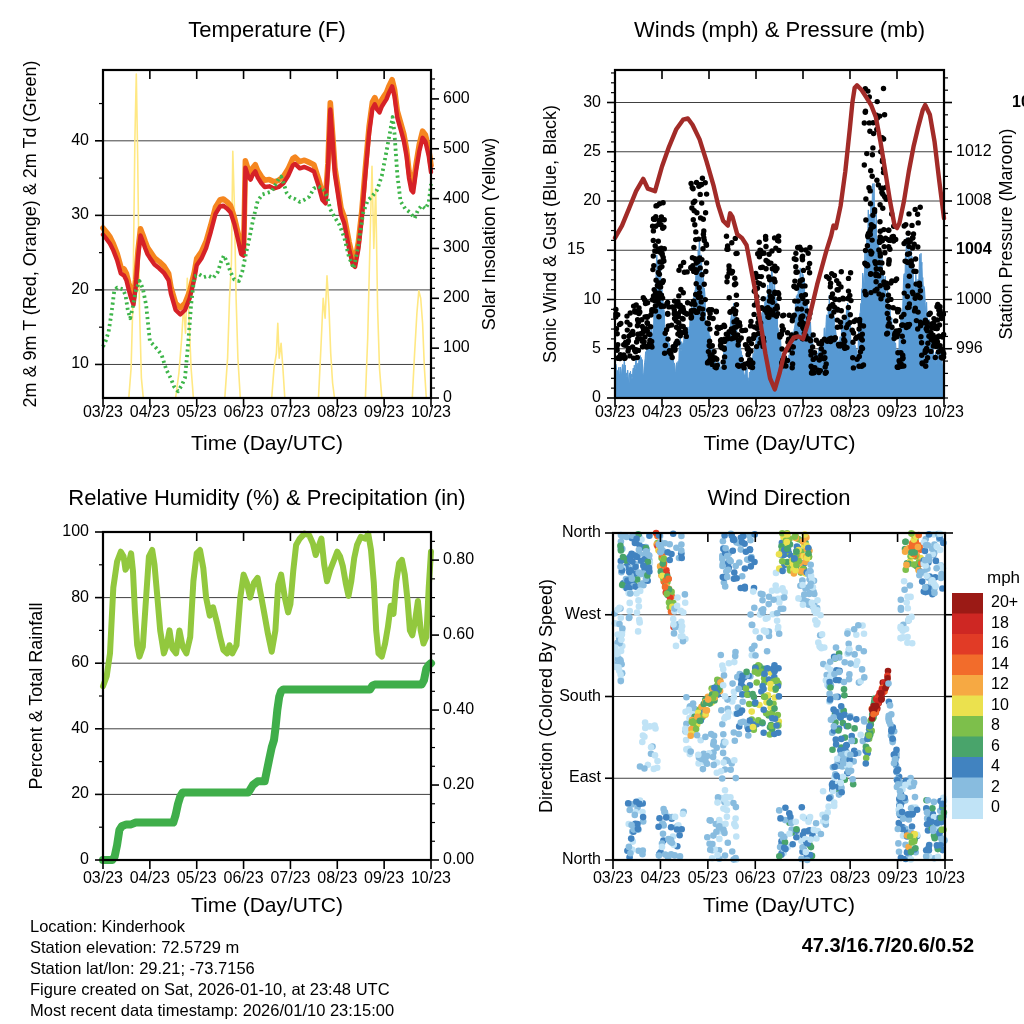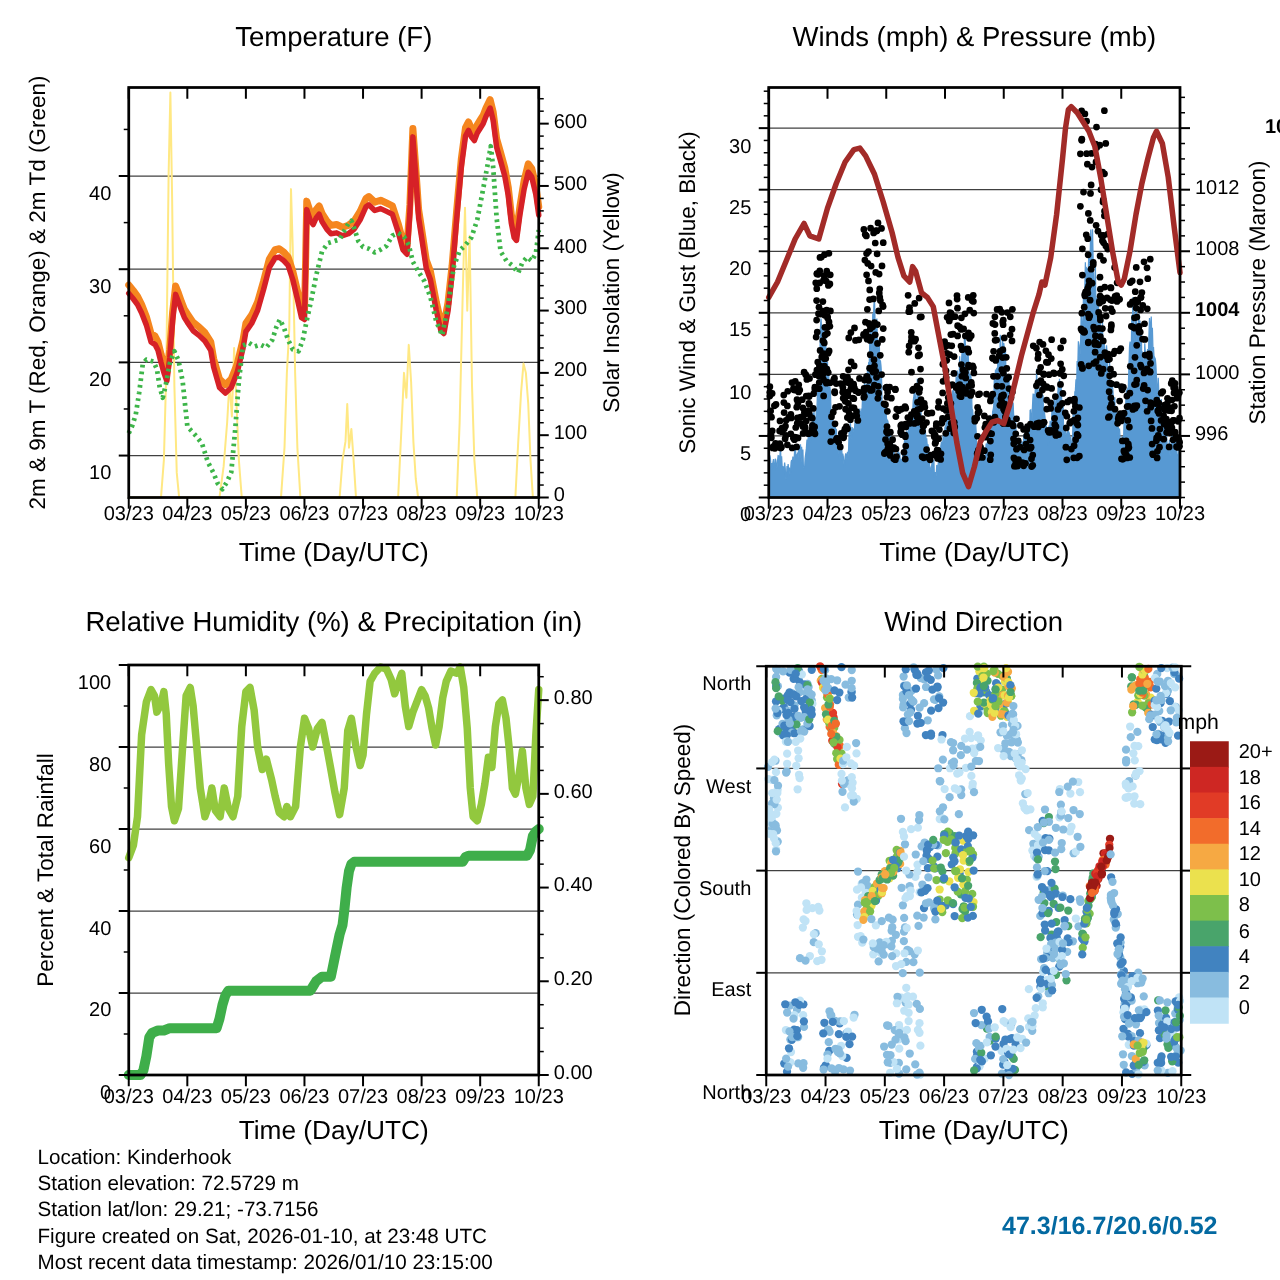--- a/index.html
+++ b/index.html
@@ -5,21 +5,21 @@
   html,body{margin:0;padding:0;background:#fff;}
   .stage{position:relative;width:1024px;height:1024px;background:#fff;
          font-family:"Liberation Sans", sans-serif;color:#000;overflow:hidden;}
   #plot{position:absolute;left:0;top:0;}
   .lbl{position:absolute;color:#000;white-space:nowrap;line-height:1.1;}
   .title{font-size:22px;text-align:center;}
   .xlab{font-size:21px;text-align:center;}
   .ylab{font-size:18px;}
   .rot{transform:translate(-50%,-50%) rotate(-90deg);}
   .tick{font-size:16px;position:absolute;color:#000;line-height:1;}
-  .tick.r{text-align:right;margin-top:16px;}
+  .tick.r{text-align:right;}
   .mph{font-size:17px;}
   .footer{position:absolute;left:30px;top:916px;font-size:16.5px;line-height:20.9px;}
   .extremes{position:absolute;right:50px;top:931px;text-align:right;}
   .ext-line{font-size:20px;line-height:27px;}
   .ext-val{font-size:20px;font-weight:bold;line-height:29px;}
 </style>
 </head>
 <body>
 
 <div class="stage">
@@ -2932,32 +2932,32 @@
   <div class="lbl ylab rot" style="left:551px;top:234px">Sonic Wind &amp; Gust (Blue, Black)</div>
   <div class="lbl ylab rot" style="left:1007px;top:234px">Station Pressure (Maroon)</div>
   <div class="lbl ylab rot" style="left:37px;top:696px">Percent &amp; Total Rainfall</div>
   <div class="lbl ylab rot" style="left:547px;top:696px">Direction (Colored By Speed)</div>
 
   <div class="lbl xlab" style="left:103px;top:431px;width:328px">Time (Day/UTC)</div>
   <div class="lbl xlab" style="left:615px;top:431px;width:329px">Time (Day/UTC)</div>
   <div class="lbl xlab" style="left:103px;top:893px;width:328px">Time (Day/UTC)</div>
   <div class="lbl xlab" style="left:613px;top:893px;width:332px">Time (Day/UTC)</div>
 
-  <div class="lbl mph" style="left:942px;top:569px">mph</div>
+  <div class="lbl mph" style="left:987px;top:569px">mph</div>
 
   <div class="footer">
     <div>Location: Kinderhook</div>
     <div>Station elevation: 72.5729 m</div>
     <div>Station lat/lon: 29.21; -73.7156</div>
     <div>Figure created on Sat, 2026-01-10, at 23:48 UTC</div>
     <div>Most recent data timestamp: 2026/01/10 23:15:00</div>
   </div>
 
   <div class="extremes">
-    <div class="ext-val" id="ext-val" style="color: #0369a1; margin-top: 36px;">47.3/16.7/20.6/0.52</div>
+    <div class="ext-val" id="ext-val" style="color: #000000;">47.3/16.7/20.6/0.52</div>
   </div>
 <div class="tick" style="left: 73px; top: 404px; width: 60px; text-align: center;">03/23</div>
     <div class="tick" style="left: 119.857px; top: 404px; width: 60px; text-align: center;">04/23</div>
     <div class="tick" style="left: 166.714px; top: 404px; width: 60px; text-align: center;">05/23</div>
     <div class="tick" style="left: 213.571px; top: 404px; width: 60px; text-align: center;">06/23</div>
     <div class="tick" style="left: 260.429px; top: 404px; width: 60px; text-align: center;">07/23</div>
     <div class="tick" style="left: 307.286px; top: 404px; width: 60px; text-align: center;">08/23</div>
     <div class="tick" style="left: 354.143px; top: 404px; width: 60px; text-align: center;">09/23</div>
     <div class="tick" style="left: 401px; top: 404px; width: 60px; text-align: center;">10/23</div>
     <div class="tick r" style="left: 39px; top: 355.455px; width: 50px;">10</div>
@@ -2975,21 +2975,21 @@
     <div class="tick" style="left: 632px; top: 404px; width: 60px; text-align: center;">04/23</div>
     <div class="tick" style="left: 679px; top: 404px; width: 60px; text-align: center;">05/23</div>
     <div class="tick" style="left: 726px; top: 404px; width: 60px; text-align: center;">06/23</div>
     <div class="tick" style="left: 773px; top: 404px; width: 60px; text-align: center;">07/23</div>
     <div class="tick" style="left: 820px; top: 404px; width: 60px; text-align: center;">08/23</div>
     <div class="tick" style="left: 867px; top: 404px; width: 60px; text-align: center;">09/23</div>
     <div class="tick" style="left: 914px; top: 404px; width: 60px; text-align: center;">10/23</div>
     <div class="tick r" style="left: 551px; top: 389px; width: 50px;">0</div>
     <div class="tick r" style="left: 551px; top: 339.751px; width: 50px;">5</div>
     <div class="tick r" style="left: 551px; top: 290.502px; width: 50px;">10</div>
-    <div class="tick r" style="left: 551px; top: 241.252px; width: 50px;">15</div>
+    <div class="tick r" style="left: 551px; top: 241.252px; width: 50px; text-align: center;">15</div>
     <div class="tick r" style="left: 551px; top: 192.003px; width: 50px;">20</div>
     <div class="tick r" style="left: 551px; top: 142.754px; width: 50px;">25</div>
     <div class="tick r" style="left: 551px; top: 93.5045px; width: 50px;">30</div>
     <div class="tick" style="left: 956px; top: 339.751px; width: 54px;">996</div>
     <div class="tick" style="left: 956px; top: 290.502px; width: 54px;">1000</div>
     <div class="tick" style="left: 956px; top: 241.252px; width: 54px; font-weight: bold;">1004</div>
     <div class="tick" style="left: 956px; top: 192.003px; width: 54px;">1008</div>
     <div class="tick" style="left: 956px; top: 142.754px; width: 54px;">1012</div>
     <div class="tick" style="left: 1012px; top: 93.5045px; width: 54px; font-weight: bold;">1016</div>
     <div class="tick" style="left: 73px; top: 870px; width: 60px; text-align: center;">03/23</div>

